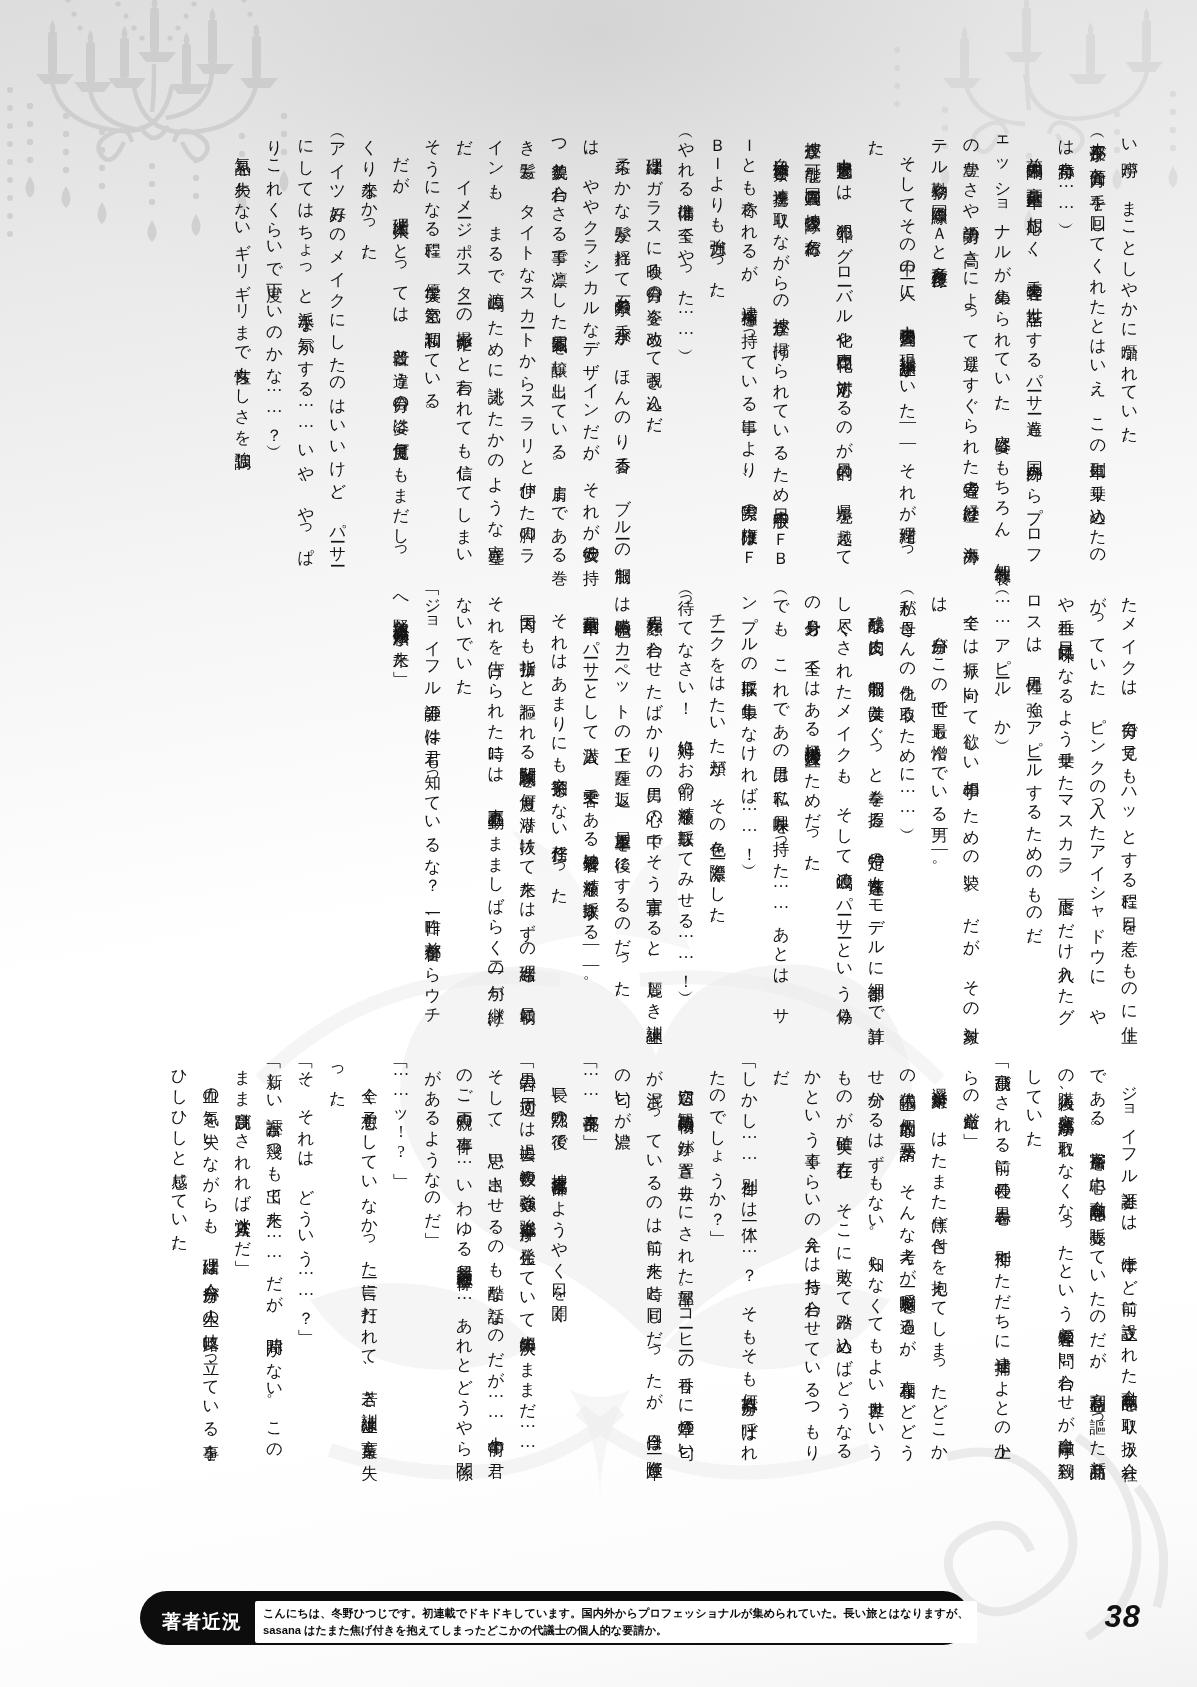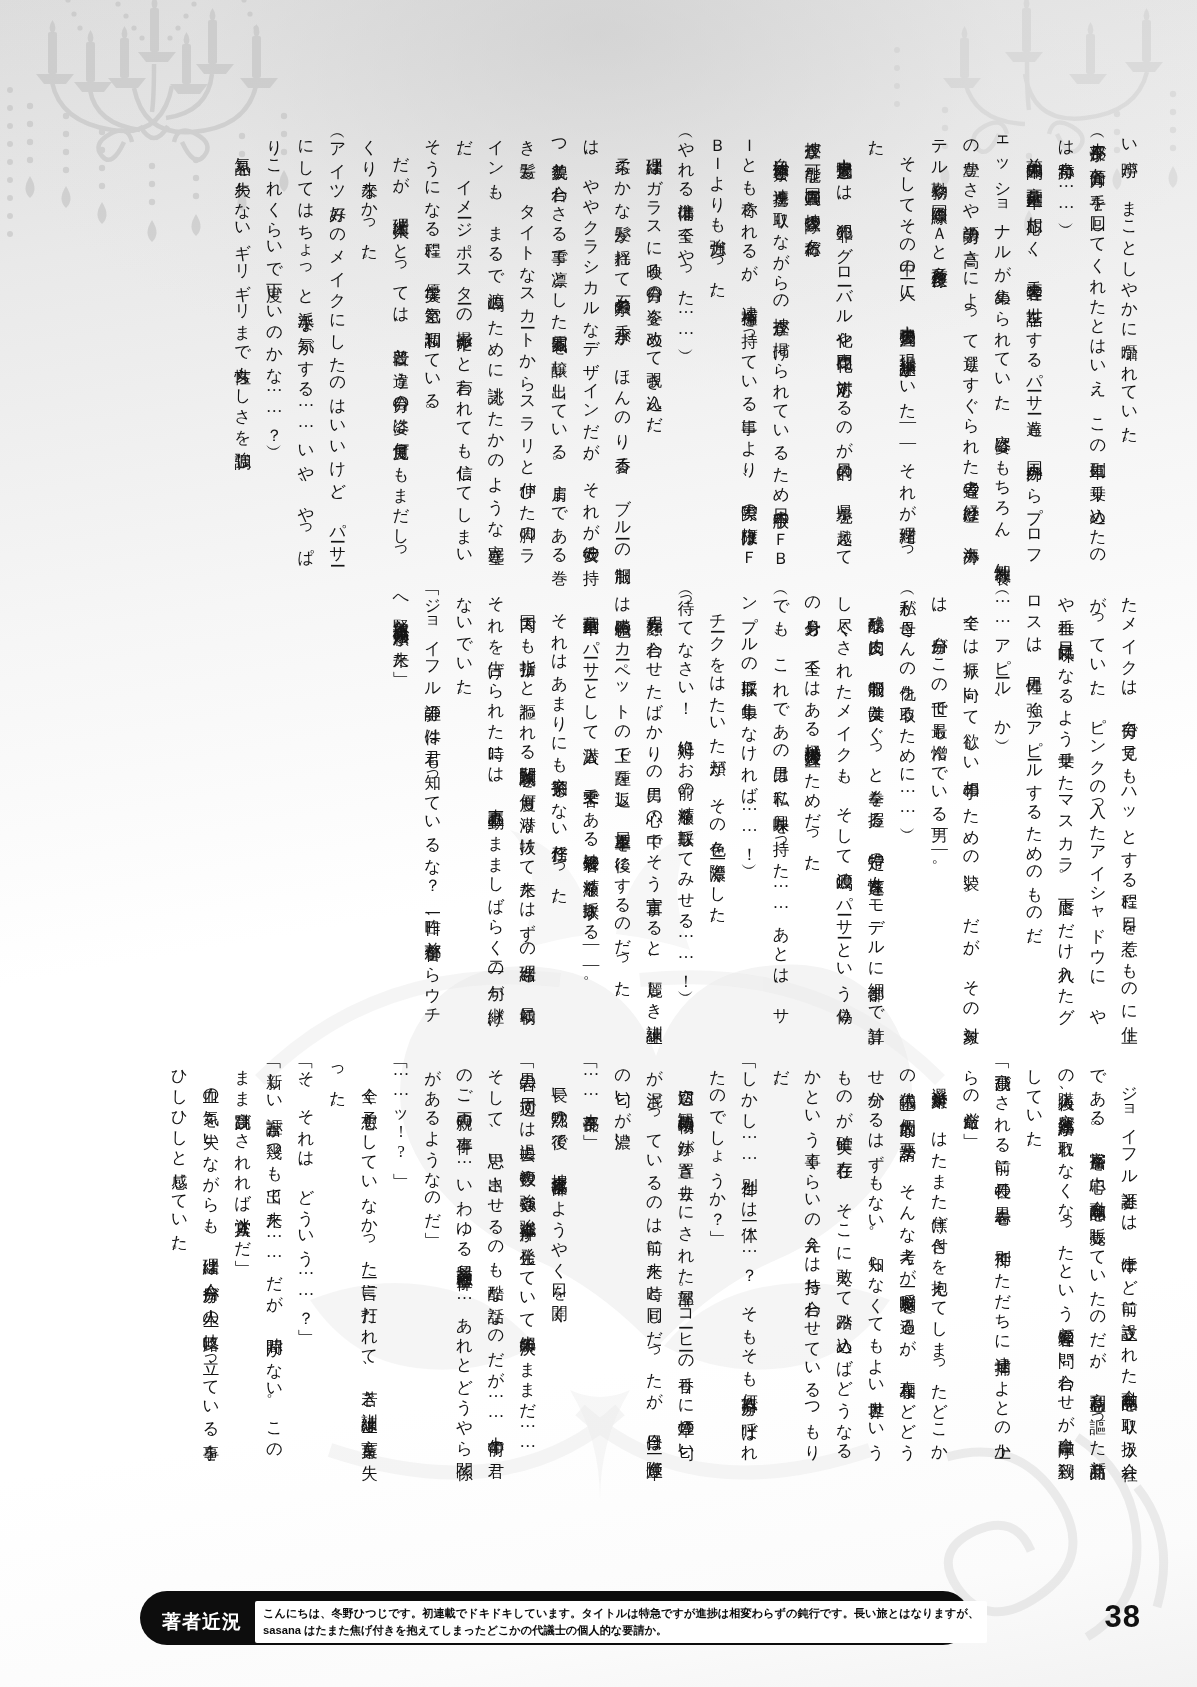--- a/index.html
+++ b/index.html
@@ -140,20 +140,21 @@
   }
   #page-number {
     position: absolute;
     right: 56px;
     bottom: 52px;
     font-family: "Liberation Sans", "DejaVu Sans", sans-serif;
     font-size: 31px;
     font-weight: bold;
     color: #121212;
     letter-spacing: 1px;
+    font-style: italic;
   }
 </style>
 </head>
 <body>
 
 <div id="page">
 
   <svg class="chandelier" viewBox="0 0 380 470" xmlns="http://www.w3.org/2000/svg">
     <g fill="#c2c2c2" stroke="none">
 
@@ -375,20 +376,20 @@
     <p class="noindent">「……ッ!?」</p>
     <p>全く予想もしていなかった一言に打たれて、若き訓練生は言葉を失った。</p>
     <p class="noindent">「そ、それは、どういう……？」</p>
     <p class="noindent">「新しい証言が幾つも出て来た……だが、時間がない。このまま高跳びされれば迷宮入りだ」</p>
     <p>血の気を失いながらも、理緒は今自分が人生の岐路に立っている事をひしひしと感じていた。</p>
   </div>
 
   <div id="footer-note">
     <div id="footer-label">著者近況</div>
     <div id="footer-body">
-      <span>こんにちは、冬野ひつじです。初連載でドキドキしています。タイトルは特急ですが進捗は相変わらずの鈍行です。長い旅とはなりますが、</span>
+      <span>こんにちは、冬野ひつじです。初連載でドキドキしています。国内外からプロフェッショナルが集められていた。長い旅とはなりますが、</span>
       <span>sasana はたまた焦げ付きを抱えてしまったどこかの代議士の個人的な要請か。</span>
     </div>
   </div>
 
   <div id="page-number">38</div>
 
 </div>
 
 </body></html>

